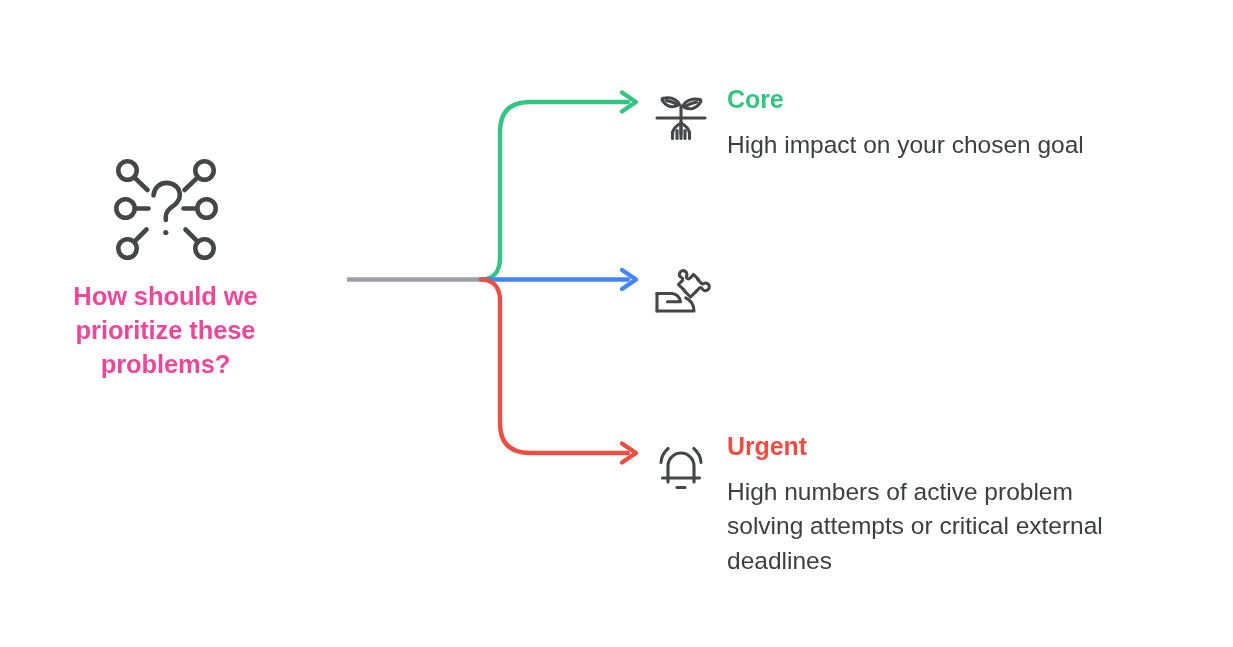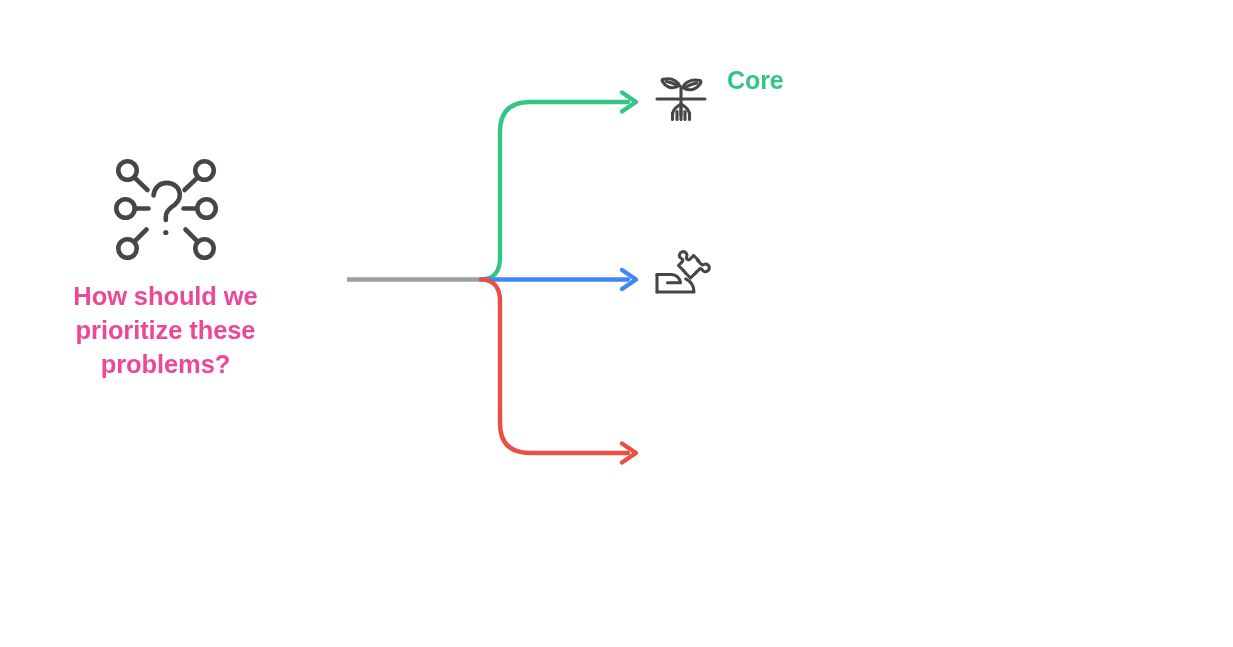--- a/index.html
+++ b/index.html
@@ -52,20 +52,21 @@
     width: 1233px;
     height: 647px;
     pointer-events: none;
   }
 
   
   .branch-row {
     position: absolute;
     display: flex;
     align-items: flex-start;
+    margin-top: 19px;
   }
   .branch-icon {
     width: 66px;
     height: 66px;
     flex: 0 0 66px;
     display: flex;
     align-items: center;
     justify-content: center;
   }
   .branch-text {
@@ -159,20 +160,21 @@
         <path d="M31 36c4.5 2.5 7.5 5.5 8.5 9.5"></path>
         <path d="M22.5 45.5v6"></path>
         <path d="M39.5 45.5v6"></path>
         <path d="M27 43.5v8"></path>
         <path d="M35 43.5v8"></path>
         <path d="M31 40v11.5"></path>
       </svg>
     </div>
     <div class="branch-text">
       <div class="branch-heading" style="color:#34c585;">Core</div>
+      <div class="branch-desc">High impact on your chosen goal</div>
     </div>
   </div>
 
   <div class="branch-row" id="row-unmet">
     <div class="branch-icon">
       <svg width="62" height="62" viewBox="0 0 62 62" fill="none" stroke="#44474a" stroke-width="3.1" stroke-linecap="round" stroke-linejoin="round">
 
         <path d="M7 32.5v17.5"></path>
         <path d="M7 32.5h14.5"></path>
         <path d="M7 50h37c0-6-3.2-10.8-8.2-13.2"></path>
@@ -181,14 +183,35 @@
         <path d="M33.5 28.5l-5-5 3.6-3.6c1.2-1.2 0.6-2.7-0.7-3.4-1.6-0.9-2.4-2.8-1.7-4.5 0.8-2 3.1-2.9 5-2 1.9 0.9 2.7 3.1 1.9 5-0.4 0.9-0.1 2 0.8 2.5 0.9 0.5 2 0.2 2.7-0.5l3.5-3.5 5 5"></path>
         <path d="M47.6 18.5l3.6 3.6c0.7 0.7 1.8 0.9 2.6 0.4 1.8-1 4.1-0.3 5.1 1.5 1 1.9 0.2 4.2-1.7 5.2-1.8 0.9-4 0.2-5-1.5-0.6-1-1.9-1.4-2.8-0.6l-3.7 3.7"></path>
         <path d="M45.7 30.8l-5.2 5.2-5-5"></path>
         <path d="M35.5 31l-2 -2.5"></path>
       </svg>
     </div>
     <div class="branch-text">
     </div>
   </div>
 
+  <div class="branch-row" id="row-urgent">
+    <div class="branch-icon">
+      <svg width="62" height="62" viewBox="0 0 62 62" fill="none" stroke="#44474a" stroke-width="3.1" stroke-linecap="round" stroke-linejoin="round">
+
+        <path d="M18 44V32c0-7.2 5.8-13 13-13s13 5.8 13 13v12"></path>
+
+        <line x1="12.5" y1="44" x2="49.5" y2="44"></line>
+        <path d="M18 44v4"></path>
+        <path d="M44 44v4"></path>
+
+        <path d="M11 28.5c0.4-5.6 3.1-10.6 7.2-14"></path>
+        <path d="M51 28.5c-0.4-5.6-3.1-10.6-7.2-14"></path>
+
+        <line x1="27" y1="53.5" x2="35" y2="53.5"></line>
+      </svg>
+    </div>
+    <div class="branch-text">
+      <div class="branch-heading" style="color:#ea4f44;">Urgent</div>
+      <div class="branch-desc">High numbers of active problem solving attempts or critical external deadlines</div>
+    </div>
+  </div>
 
 </div>
 
 </body></html>

